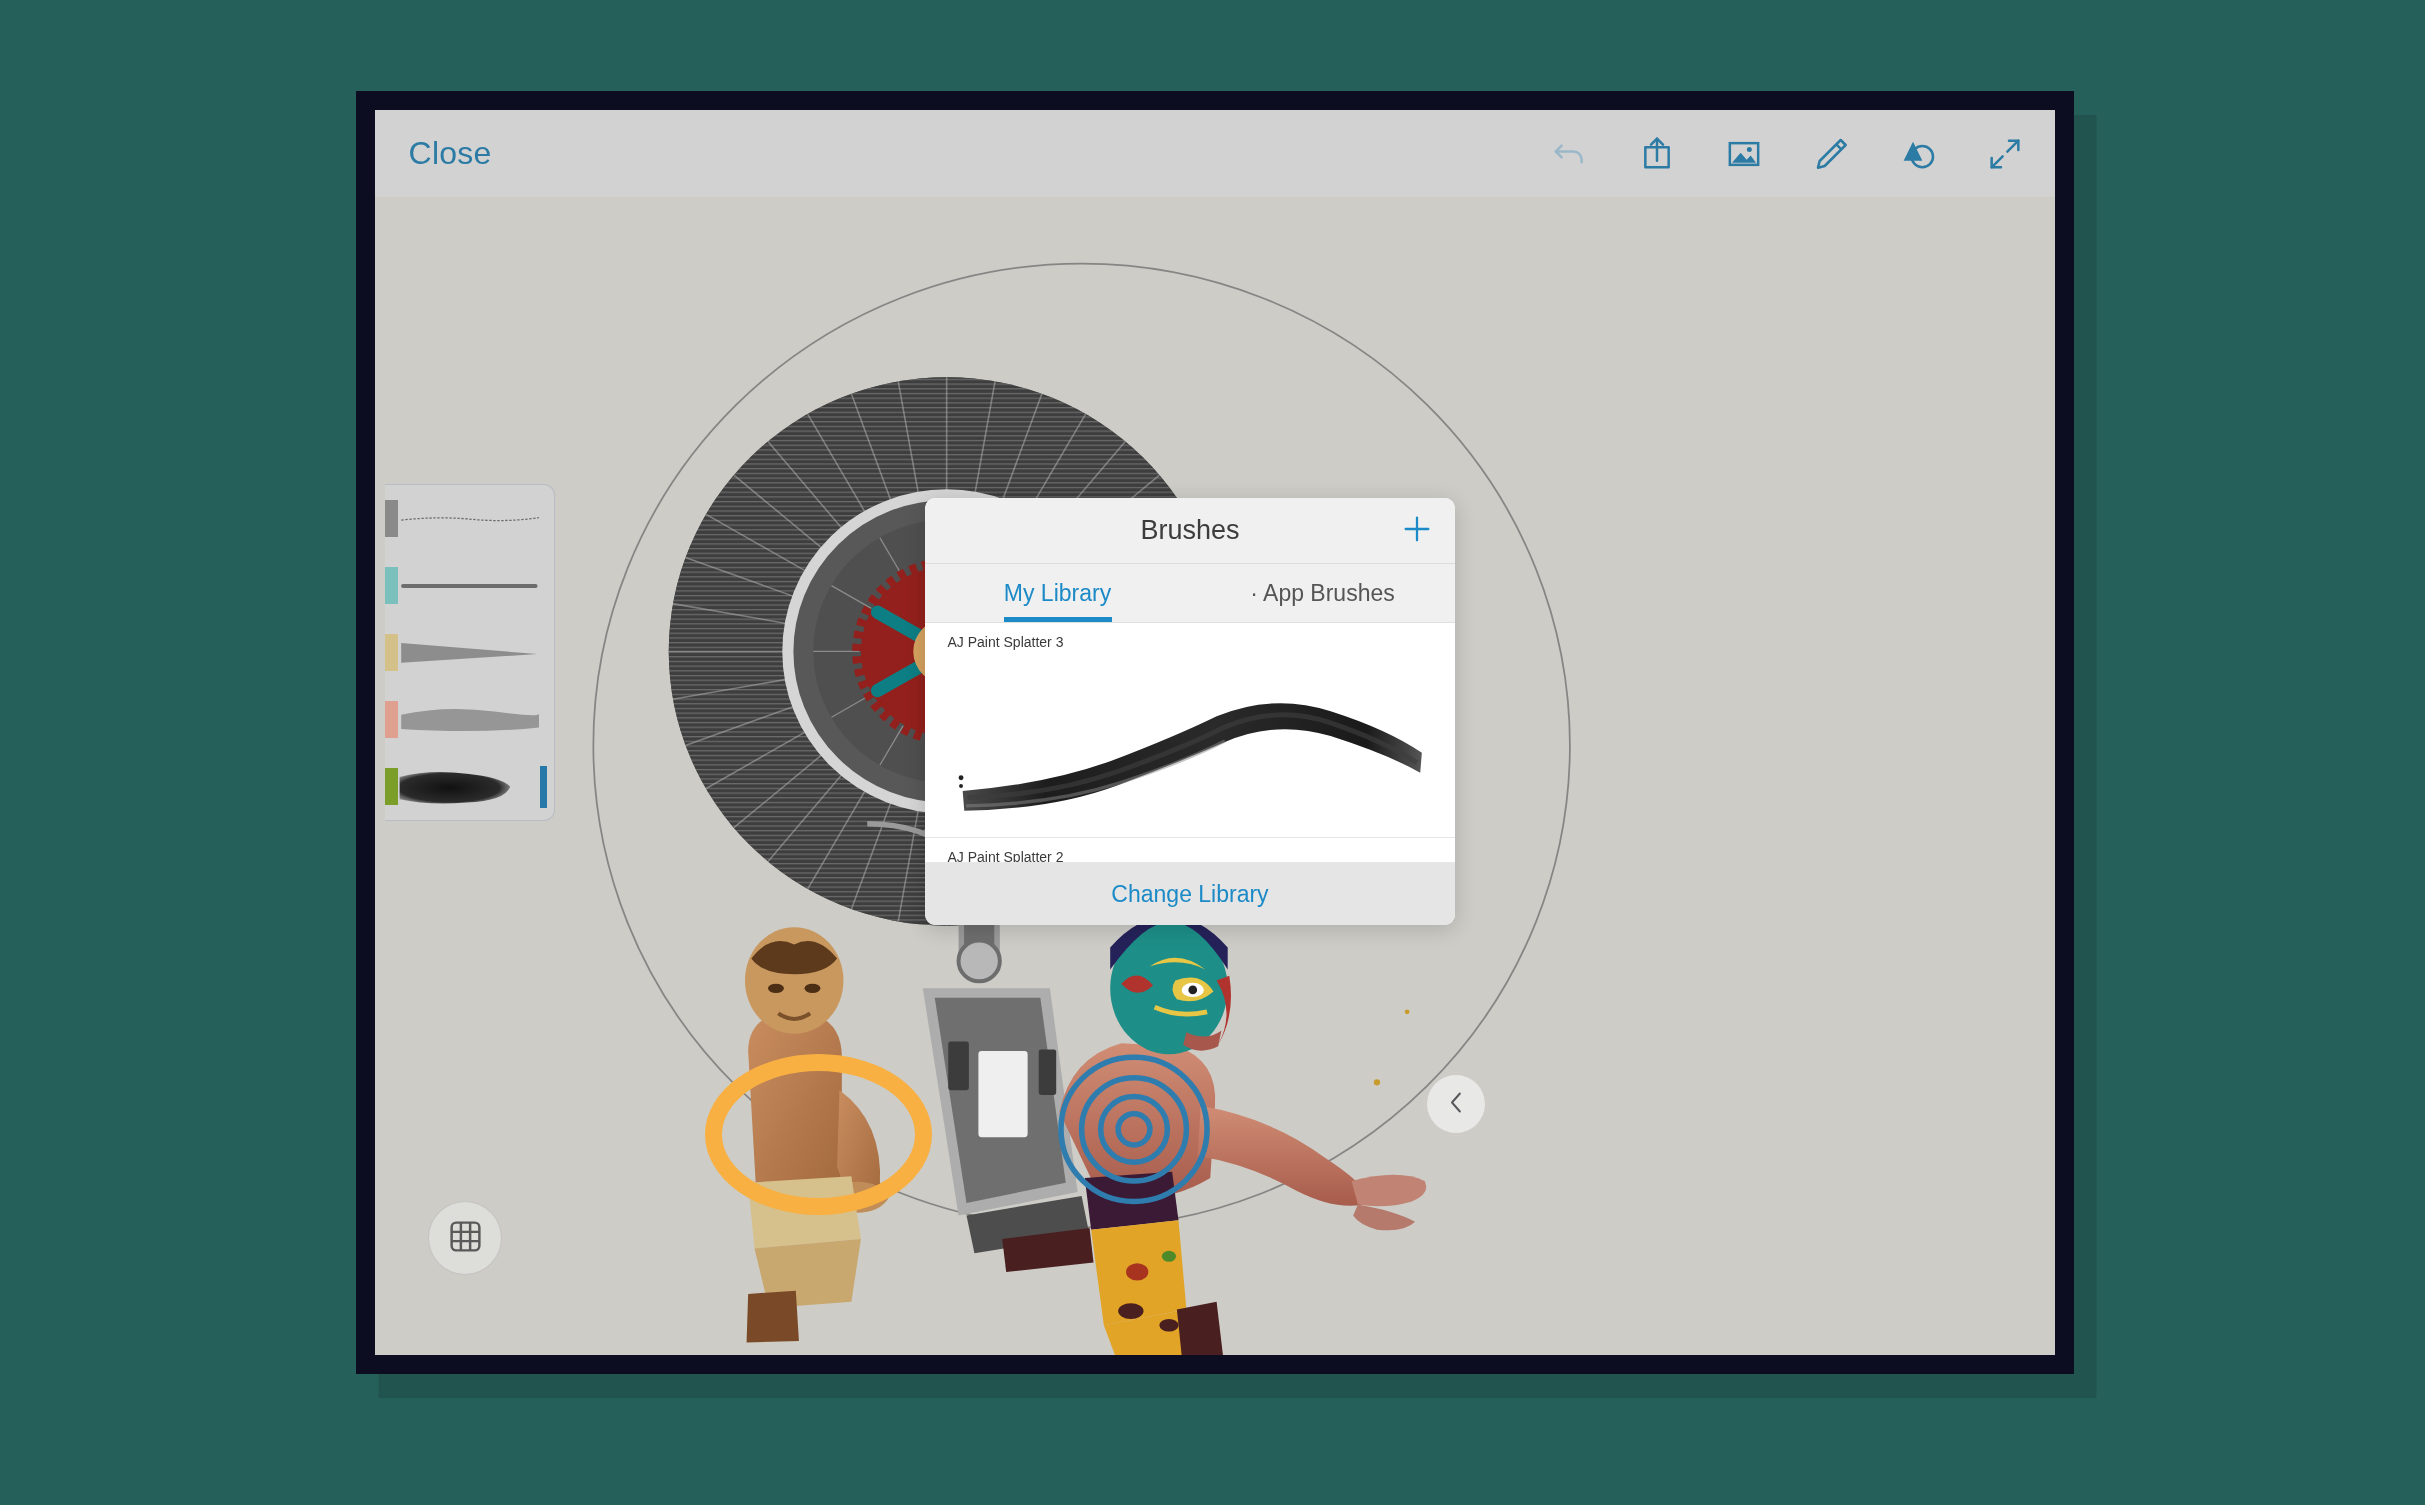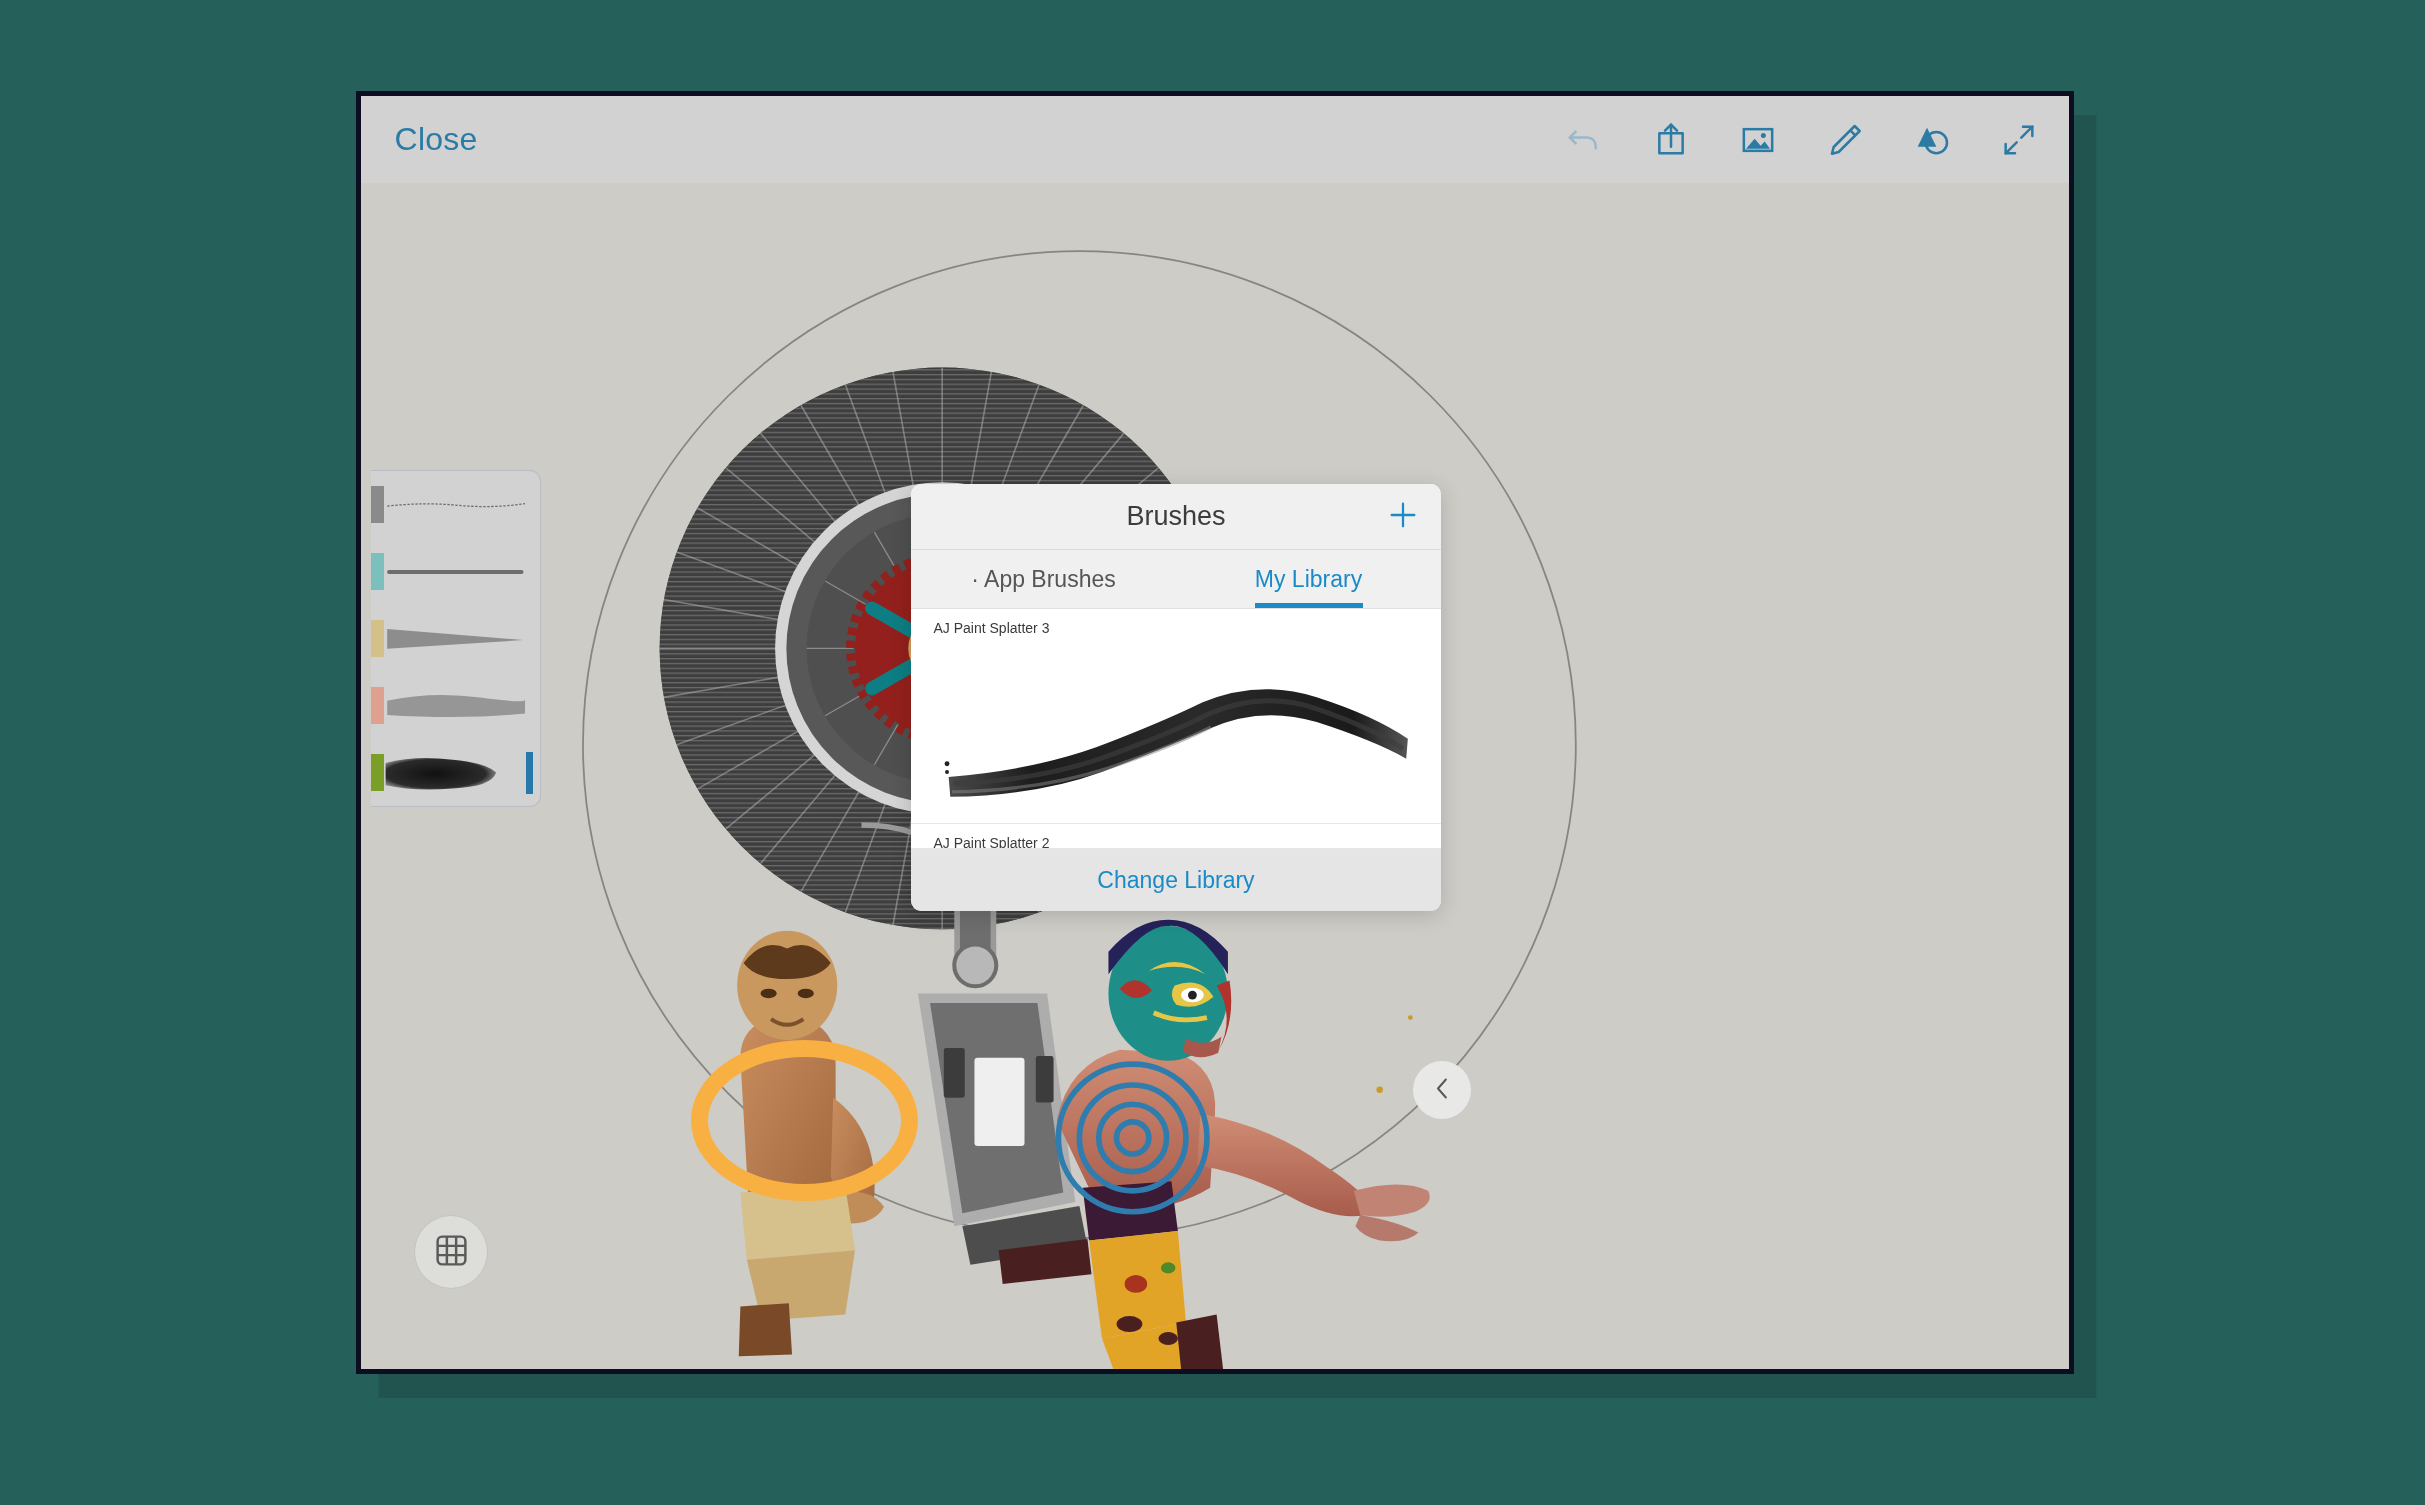--- a/index.html
+++ b/index.html
@@ -9,21 +9,21 @@
     font-family: "Liberation Sans", sans-serif;
     overflow: hidden;
   }
 
   
   #device-frame {
     position: absolute;
     left: 356px; top: 91px;
     width: 1718px; height: 1283px;
     background: #0d0d22;
-    padding: 5px;
+    padding: 19px;
     box-shadow: 22.5px 24px 0 rgba(0,0,0,0.12);
   }
   #device-screen {
     position: relative;
     width: 100%; height: 100%;
     background: #cdccc7;
     overflow: hidden;
   }
 
   
@@ -517,22 +517,22 @@
           <div id="add-brush-button">
             <span>
               <svg width="34" height="34" viewBox="0 0 24 24" fill="none" stroke="#1b8ac7" stroke-width="1.6" stroke-linecap="round">
                 <path d="M12 4 V20 M4 12 H20"></path>
               </svg>
             </span>
           </div>
         </div>
 
         <div id="panel-tabs">
+          <div class="panel-tab active">My Library</div>
           <div class="panel-tab">· App Brushes</div>
-          <div class="panel-tab active">My Library</div>
         </div>
 
         <div id="brush-list">
 
           <div class="brush-item">
             <div class="brush-name">AJ Paint Splatter 3</div>
             <div class="brush-preview">
               <svg width="100%" height="100%" viewBox="0 0 600 190" preserveAspectRatio="none">
                 <defs>
                   <linearGradient id="inkA" x1="0" y1="0" x2="1" y2="0">

